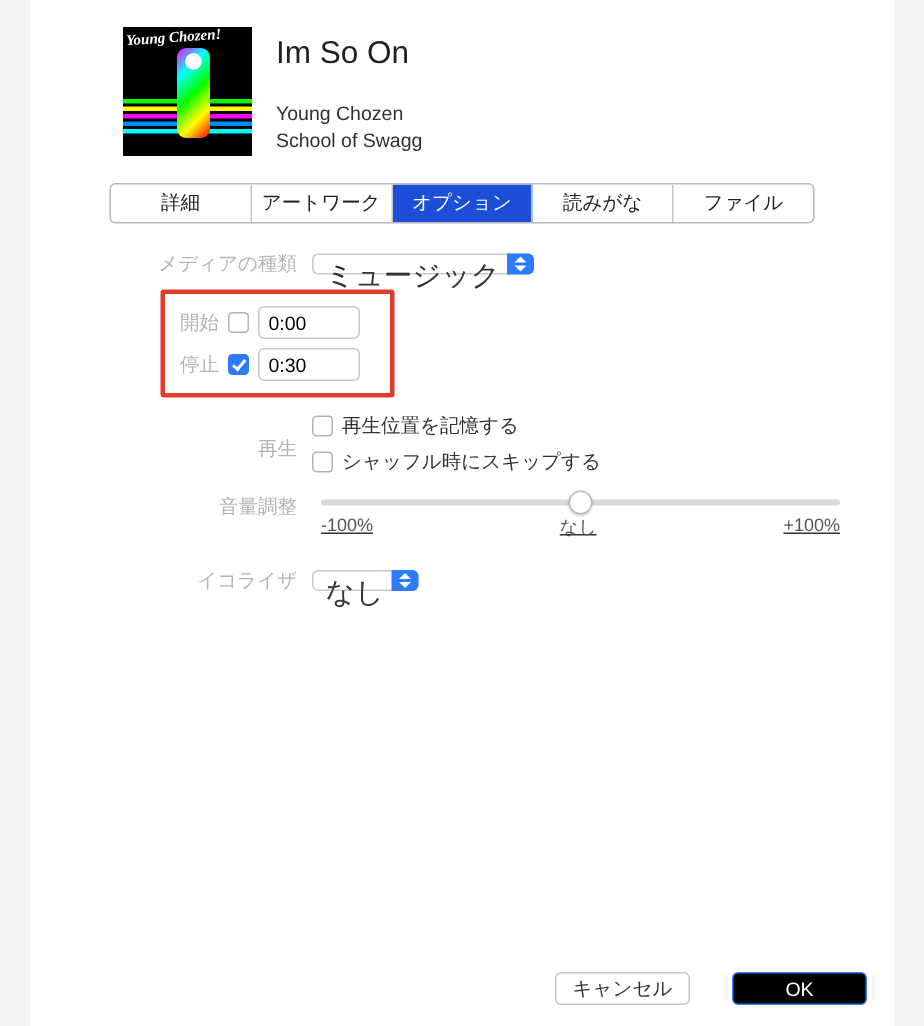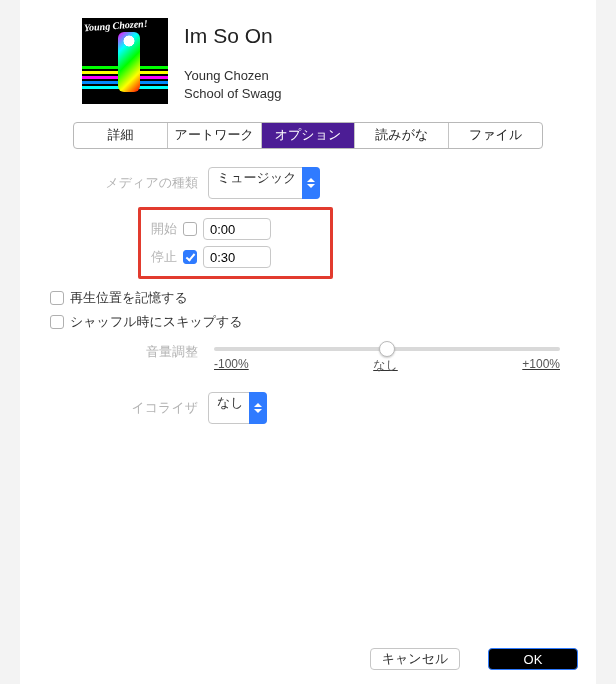--- a/index.html
+++ b/index.html
@@ -69,21 +69,21 @@
     flex: 1;
     text-align: center;
     padding: 3px 0 4px 0;
     font-size: 13px;
     border-right: 1px solid #c4c4c4;
     cursor: default;
     color:#222;
   }
   .tab:last-child { border-right: none; }
   .tab.active {
-    background: #4c1d95;
+    background: #1d4ed8;
     color: #fff;
   }
   .form-area { padding: 0 10px 0 10px; }
   .row {
     display: flex;
     align-items: center;
     margin-bottom: 8px;
   }
   .label-col {
     width: 158px;
@@ -92,43 +92,43 @@
     font-size: 13px;
     padding-right: 10px;
     flex-shrink:0;
   }
   select.mac-select, .mac-select {
     appearance: none;
     border: 1px solid #c8c8c8;
     border-radius: 4px;
     background: #fff;
     padding: 1px 22px 1px 8px;
-    font-size: 13px;
-    height: 32px;
+    font-size: 19px;
+    height: 14px;
     position: relative;
   }
   .select-wrap { position: relative; display:inline-block; }
   .select-wrap .stepper {
     position:absolute; right:0; top:0; bottom:0; width:18px;
     background:#2f7bff;
     border-top-right-radius:4px; border-bottom-right-radius:4px;
     display:flex; flex-direction:column; align-items:center; justify-content:center;
   }
   .select-wrap .stepper::before,
   .select-wrap .stepper::after{
     content:""; width:0;height:0;border-left:4px solid transparent;border-right:4px solid transparent;
   }
   .select-wrap .stepper::before{ border-bottom:4px solid #fff; margin-bottom:2px;}
   .select-wrap .stepper::after{ border-top:4px solid #fff;}
   .highlight-box {
     border: 3px solid #e23b2e;
     border-radius: 2px;
     padding: 8px 10px 8px 0;
-    margin: 6px 0 10px 88px;
-    width: 195px;
+    margin: 6px 0 10px 57px;
+    width: 156px;
   }
   .highlight-box .row { margin-bottom:6px; }
   .highlight-box .row:last-child{ margin-bottom:0;}
   .highlight-box .label-col{ width:42px; padding-right:6px;}
   input[type="text"].time {
     width: 68px; height:22px;
     border:1px solid #c8c8c8;
     border-radius:4px;
     padding:1px 6px;
     font-size:13px;
@@ -223,20 +223,21 @@
         <input type="text" class="time" value="0:00" style="">
       </div>
       <div class="row">
         <div class="label-col">停止</div>
         <input type="checkbox" id="stopChk" checked="" style="">
         <input type="text" class="time" value="0:30" style="">
       </div>
     </div>
 
     <div class="row" style="margin-bottom:2px;">
+      <div class="label-col">再生</div>
       <div style="flex:1">
         <div class="check-line">
           <input type="checkbox" id="rememberPos" style="">
           <span>再生位置を記憶する</span>
         </div>
         <div class="check-line">
           <input type="checkbox" id="skipShuffle" style="">
           <span>シャッフル時にスキップする</span>
         </div>
       </div>

